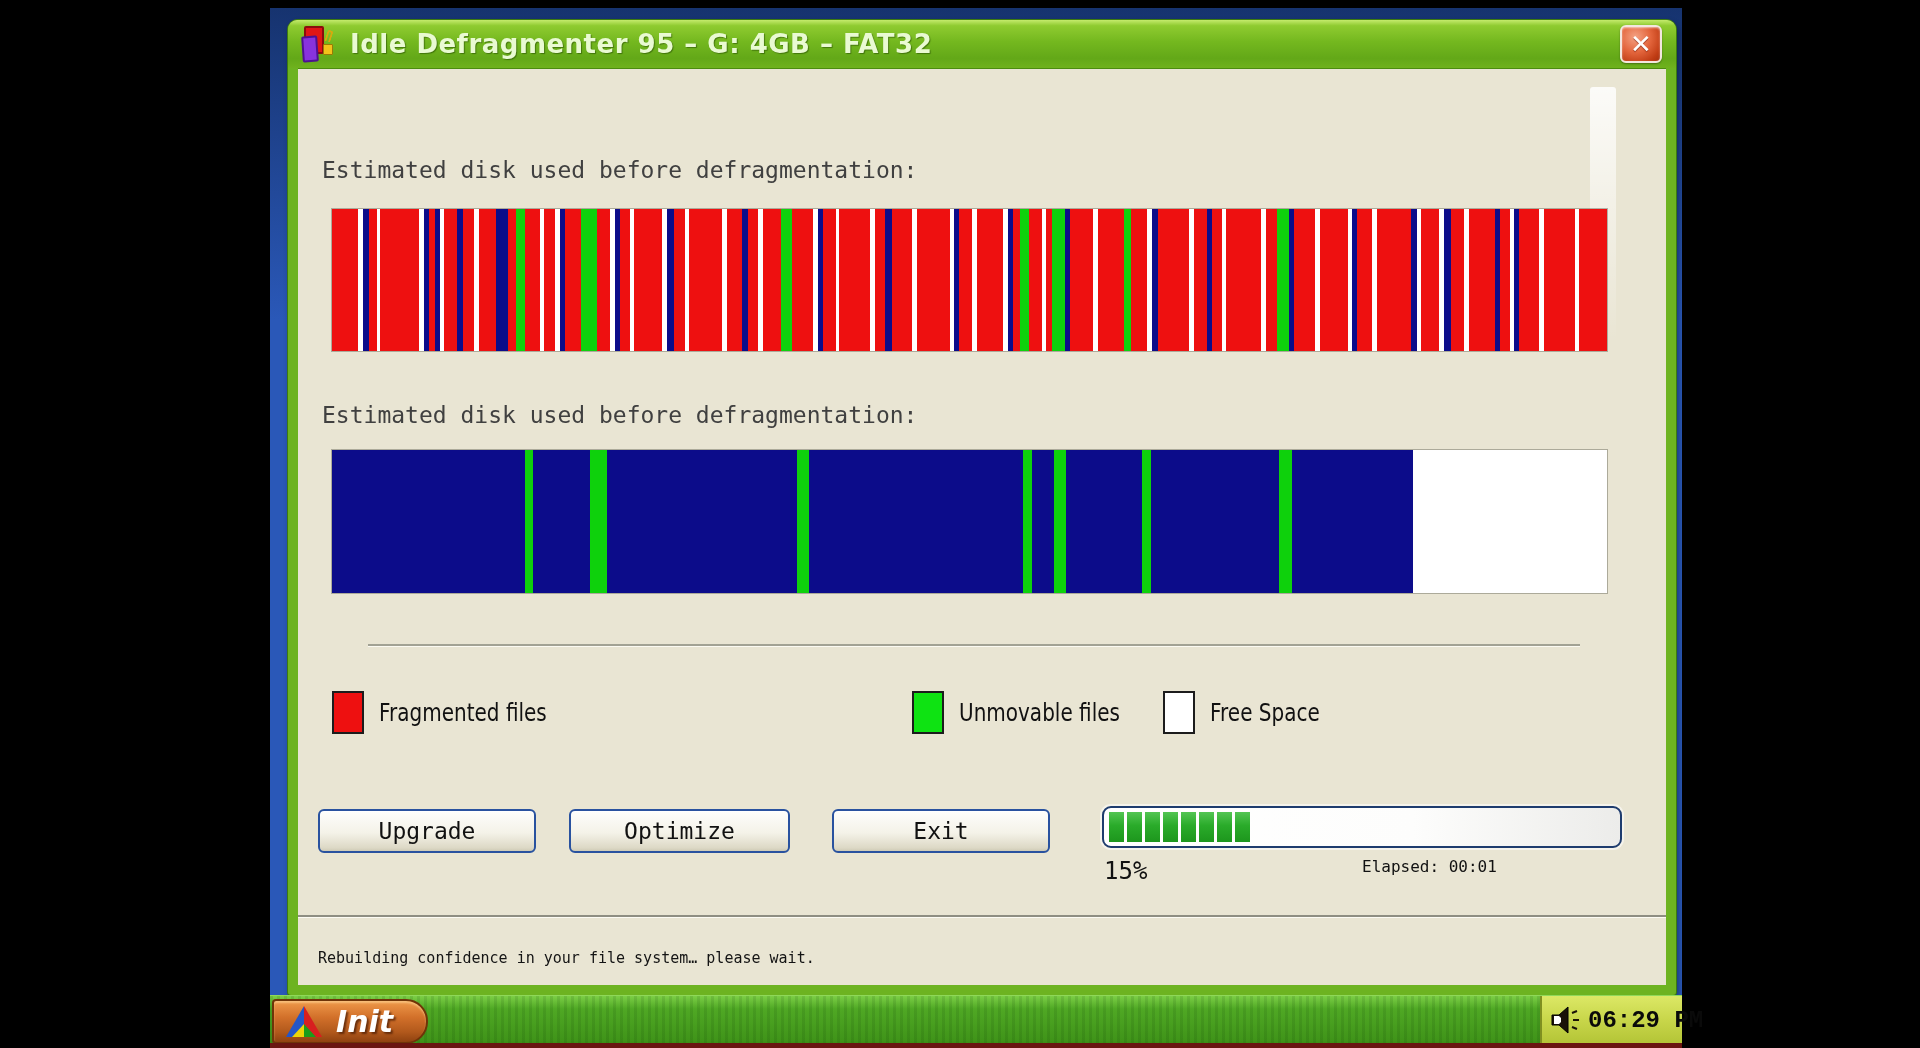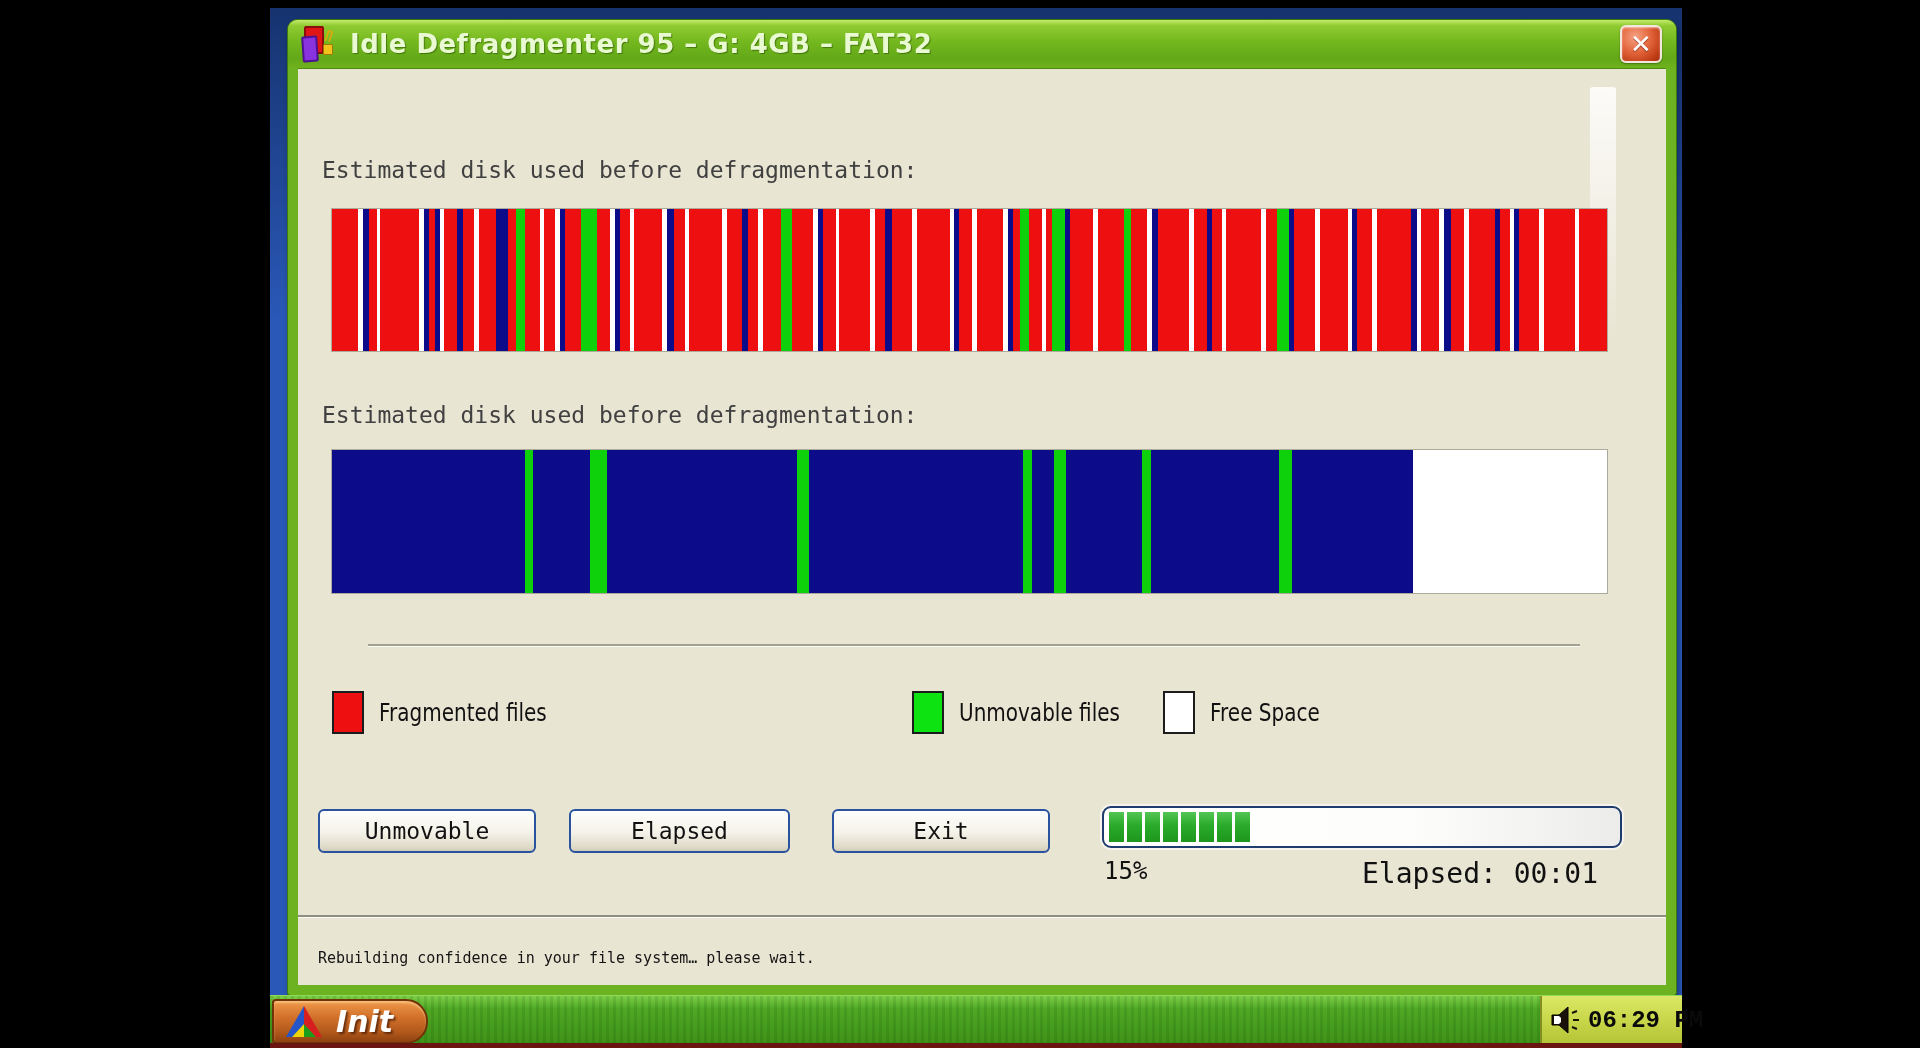--- a/index.html
+++ b/index.html
@@ -90,21 +90,21 @@
   .progress {
     position:absolute; left:804px; top:737px; width:520px; height:42px;
     border:2px solid #1e3c6e; border-radius:9px;
     background:linear-gradient(90deg,#ffffff 0%, #fdfdfc 60%, #ececea 100%);
     box-shadow:0 0 0 2px rgba(255,255,255,.55);
     display:flex; align-items:center; padding:0 5px; gap:3px; overflow:hidden;
   }
   .pblock { width:15px; height:30px; flex:0 0 auto;
             background:linear-gradient(180deg,#53c553 0%, #2aab2a 45%, #1d961d 100%); }
   .pct     { position:absolute; left:806px;  top:788px; font-size:24px; color:#111; }
-  .elapsed { position:absolute; left:1064px; top:788px; font-size:28px; color:#111; }
+  .elapsed { position:absolute; left:1064px; top:788px; font-size:16px; color:#111; }
 
   .groove { position:absolute; left:0; top:846px; width:100%; height:3px;
             background:#8e8e82; border-bottom:1px solid #fcfbf3; }
   .status { position:absolute; left:20px; top:880px; font-size:15px; color:#141414; white-space:nowrap; }
 
   
   .taskbar {
     position:absolute; left:0; top:987px; width:100%; height:53px;
     background:repeating-linear-gradient(90deg, rgba(0,40,0,.10) 0 3px, rgba(0,0,0,0) 3px 7px),
                linear-gradient(180deg,#7ccf46 0%, #4fa824 25%, #409419 85%, #35800f 100%);
@@ -298,22 +298,22 @@
       </div>
       <div class="legend-item li2">
         <div class="swatch" style="background: rgb(14, 227, 18);"></div>
         <span class="legend-label">Unmovable files</span>
       </div>
       <div class="legend-item li3">
         <div class="swatch" style="background: rgb(255, 255, 255);"></div>
         <span class="legend-label">Free Space</span>
       </div>
 
-      <button class="btn btn1">Unmovable</button>
-      <button class="btn btn2">Elapsed</button>
+      <button class="btn btn1">Upgrade</button>
+      <button class="btn btn2">Optimize</button>
       <button class="btn btn3">Exit</button>
 
       <div class="progress">
         <div style="display:contents" id="progress-blocks"><div class="pblock"></div><div class="pblock"></div><div class="pblock"></div><div class="pblock"></div><div class="pblock"></div><div class="pblock"></div><div class="pblock"></div><div class="pblock"></div></div>
       </div>
       <div class="pct mono">15%</div>
       <div class="elapsed mono">Elapsed: 00:01</div>
 
       <div class="groove"></div>
       <div class="status mono">Rebuilding confidence in your file system… please wait.</div>

